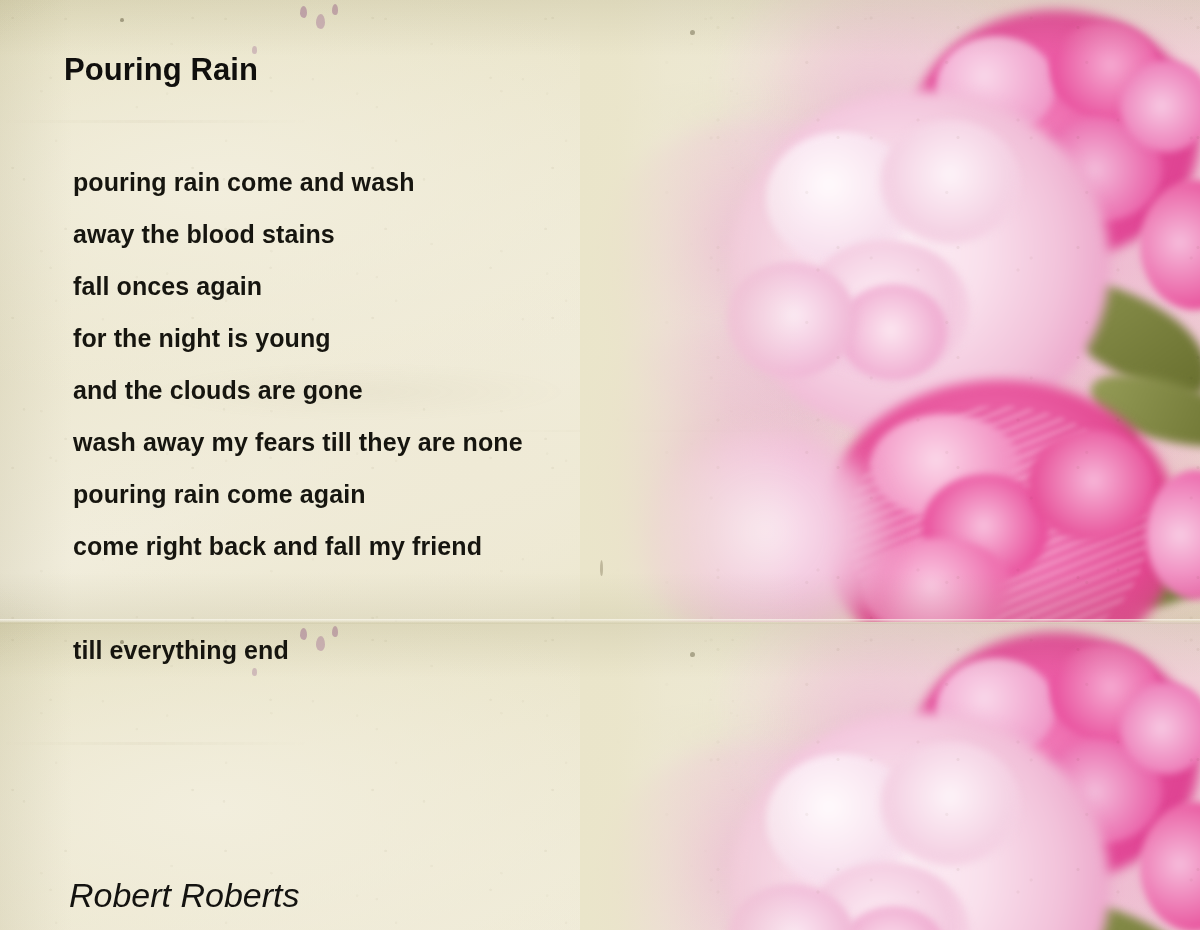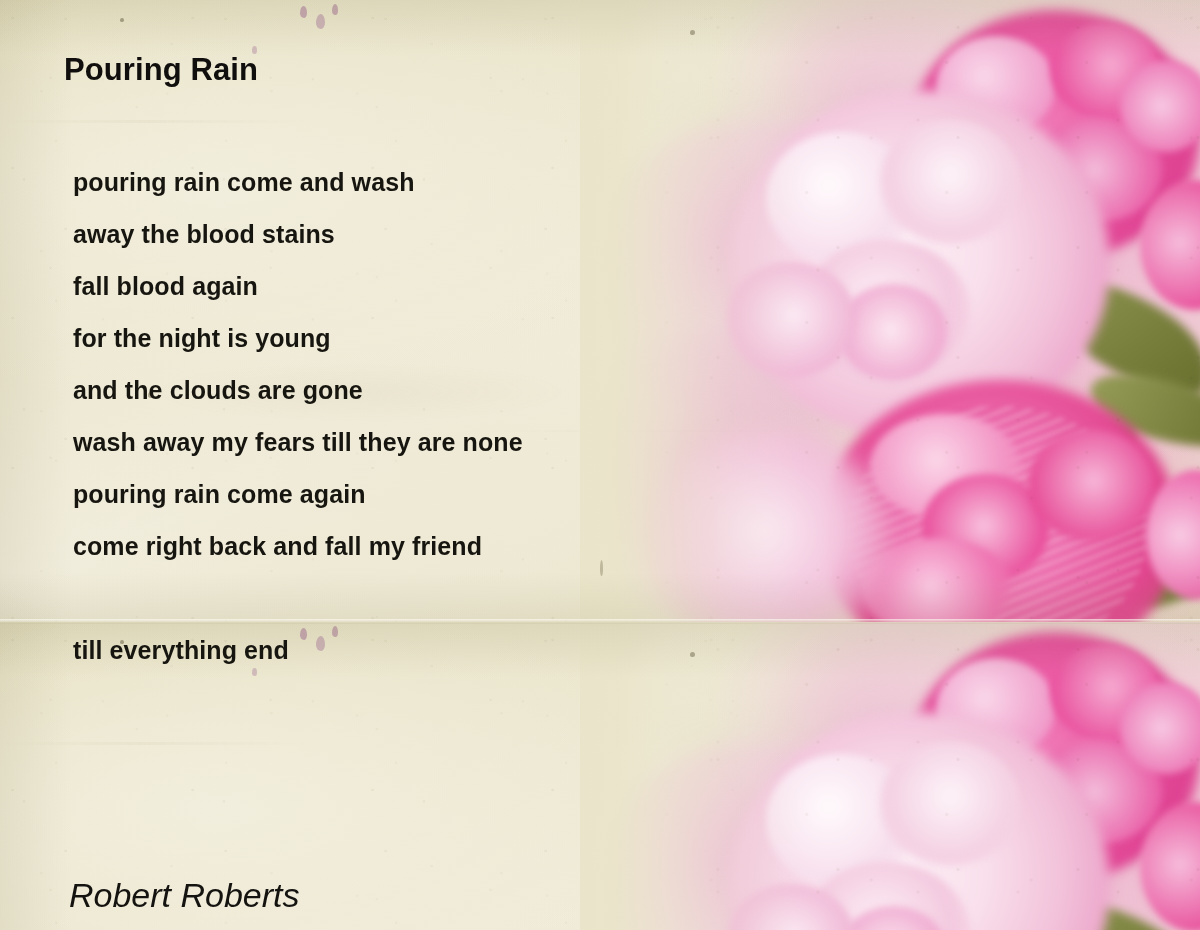--- a/index.html
+++ b/index.html
@@ -337,21 +337,21 @@
 
   <div class="tile-seam"></div>
 
   <div class="text-layer">
 
     <div class="poem-title">Pouring Rain</div>
 
     <div class="poem-body">
       <div class="poem-line">pouring rain come and wash</div>
       <div class="poem-line">away the blood stains</div>
-      <div class="poem-line">fall blood again</div>
+      <div class="poem-line">fall onces again</div>
       <div class="poem-line">for the night is young</div>
       <div class="poem-line">and the clouds are gone</div>
       <div class="poem-line">wash away my fears till they are none</div>
       <div class="poem-line">pouring rain come again</div>
       <div class="poem-line">come right back and fall my friend</div>
       <div class="poem-line blank"></div>
       <div class="poem-line">till everything end</div>
     </div>
 
     <div class="poem-author">Robert Roberts</div>

